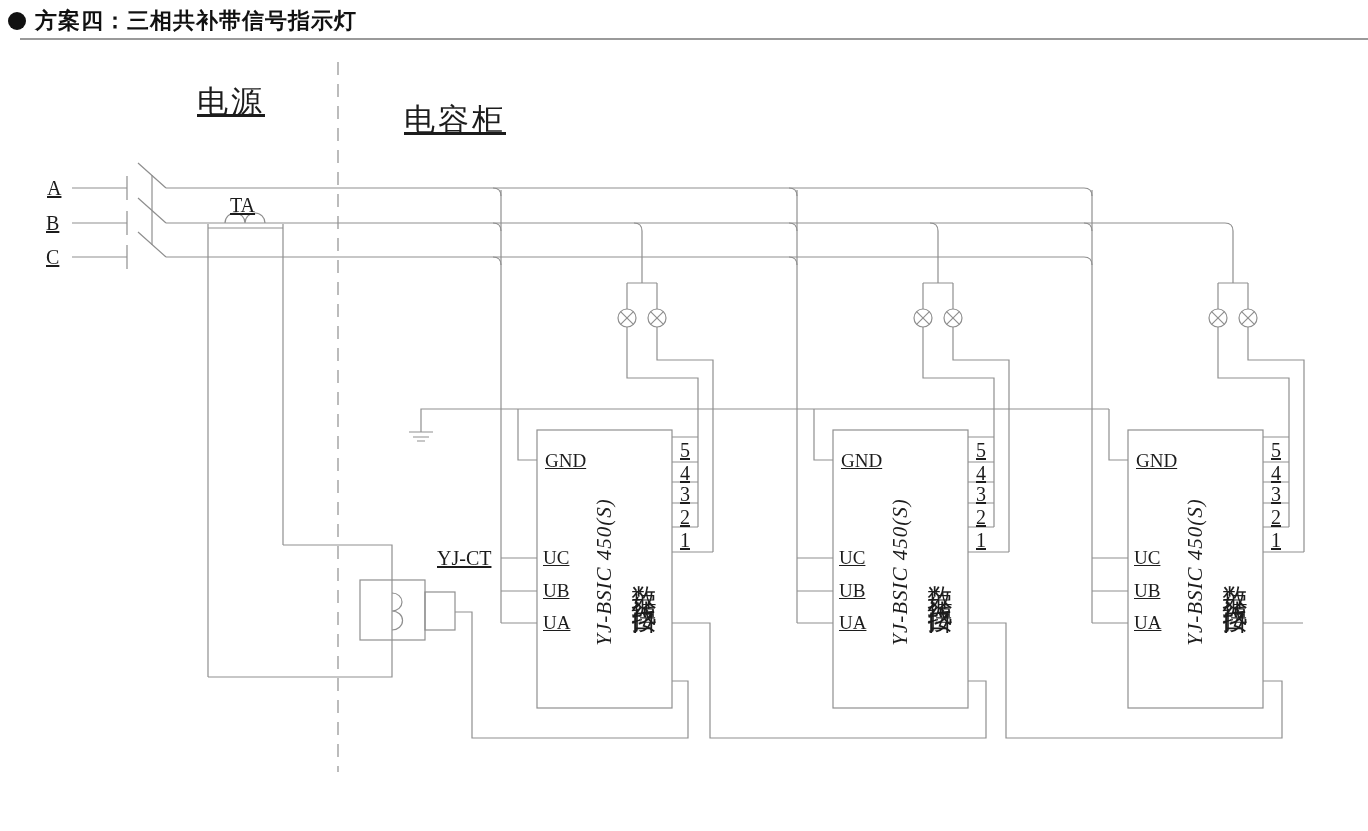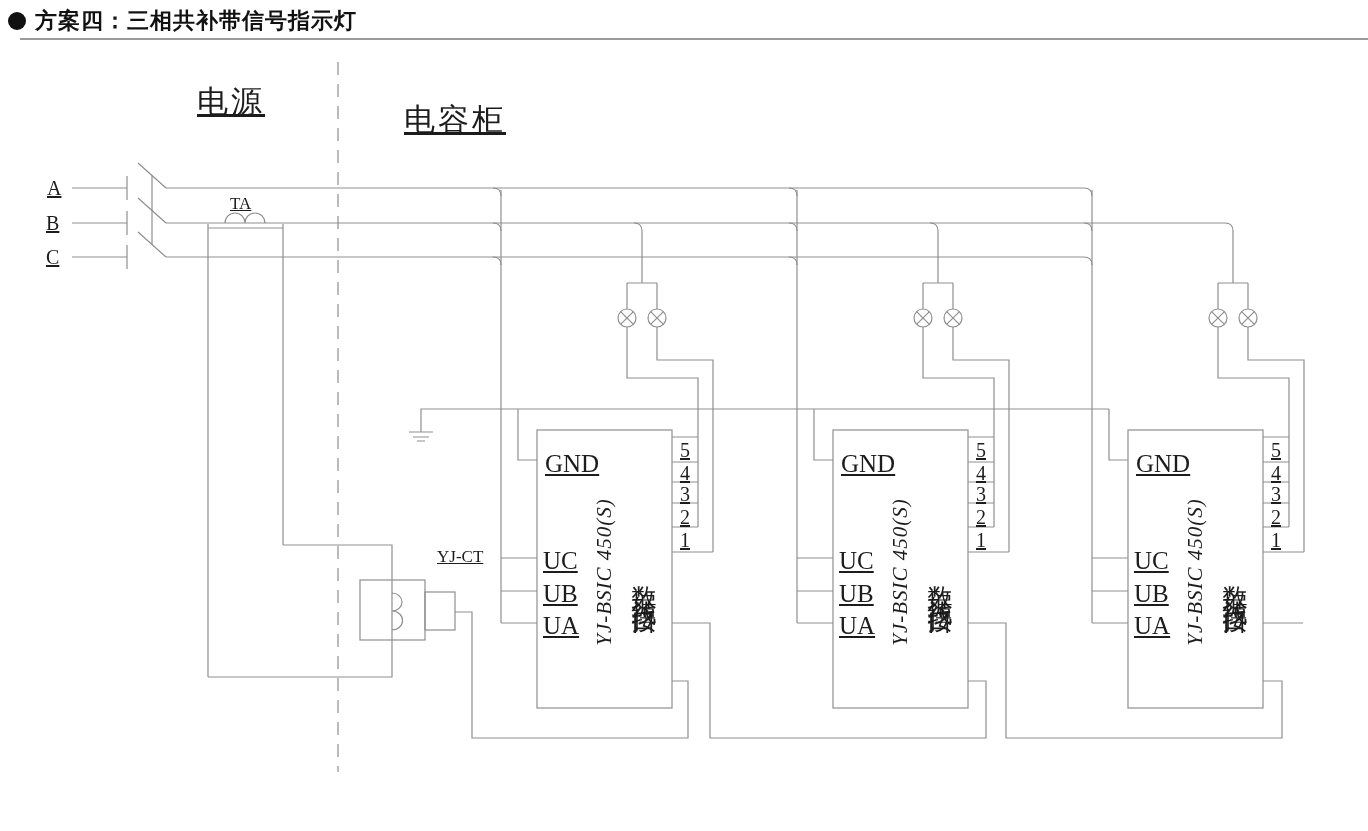--- a/index.html
+++ b/index.html
@@ -8,22 +8,22 @@
   
   .title-row{position:absolute;left:8px;top:6px;display:flex;align-items:center;gap:9px;}
   .bullet{width:18px;height:18px;border-radius:50%;background:#111;}
   .title-text{font-family:"Liberation Sans","DejaVu Sans",sans-serif;font-weight:bold;
               font-size:22px;letter-spacing:1px;color:#111;}
   .rule{position:absolute;left:20px;top:38px;width:1348px;height:0;border-top:2px solid #9a9a9a;}
   
   .lb{position:absolute;white-space:nowrap;line-height:1;text-decoration:underline;}
   .zone{font-size:31px;letter-spacing:3px;}
   .phase{font-size:20px;}
-  .small{font-size:17px;}
-  .pinlb{font-size:25px;}
+  .small{font-size:20px;}
+  .pinlb{font-size:19px;}
   .termlb{font-size:20px;width:20px;text-align:center;}
   .model{position:absolute;width:170px;height:24px;text-align:center;
          font-style:italic;font-size:21px;transform:rotate(-90deg);letter-spacing:1px;}
   .port{position:absolute;writing-mode:vertical-rl;text-orientation:upright;
         font-size:25px;letter-spacing:7px;line-height:1.1;}
   svg{position:absolute;left:0;top:0;}
 </style>
 </head>
 <body>
 

